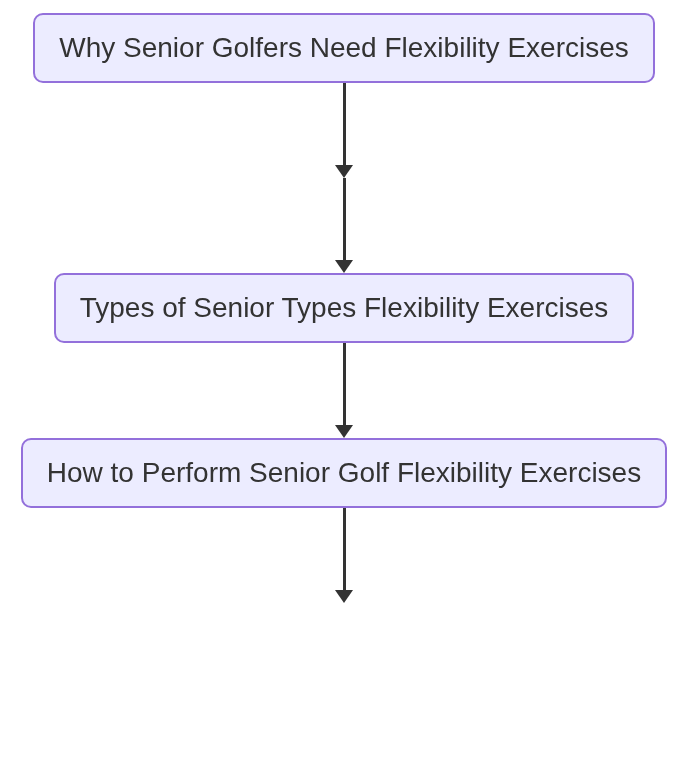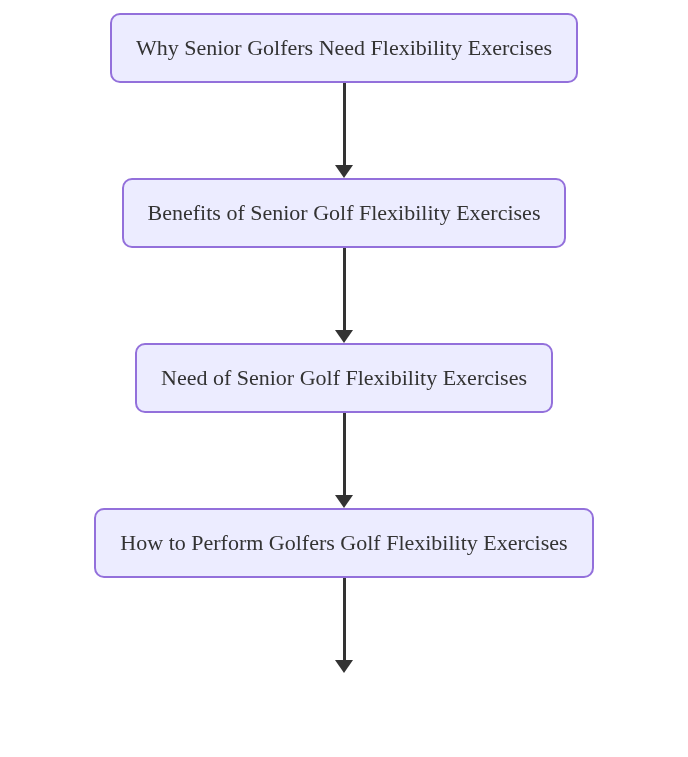--- a/index.html
+++ b/index.html
@@ -31,24 +31,23 @@
     align-items: center;
     justify-content: center;
     padding: 0 24px;
     background: var(--node-fill);
     border: 2px solid var(--node-border);
     border-radius: 10px;
     white-space: nowrap;
     flex: 0 0 auto;
   }
   .node-label {
-    font-size: 22px;
+    font-size: 28px;
     color: var(--text-color);
     line-height: 1;
-    font-family: Liberation Serif, serif;
   }
   .edge {
     height: 95px;
     flex: 0 0 auto;
     display: flex;
     flex-direction: column;
     align-items: center;
   }
   .edge-line {
     width: 3px;
@@ -70,40 +69,37 @@
 
   <div class="node">
     <span class="node-label">Why Senior Golfers Need Flexibility Exercises</span>
   </div>
 
   <div class="edge">
     <div class="edge-line"></div>
     <div class="edge-head"></div>
   </div>
 
+
+  <div class="edge">
+    <div class="edge-line"></div>
+    <div class="edge-head"></div>
+  </div>
+
   <div class="node">
-    <span class="node-label">Benefits of Senior Golf Flexibility Exercises</span>
+    <span class="node-label">Types of Senior Types Flexibility Exercises</span>
   </div>
 
   <div class="edge">
     <div class="edge-line"></div>
     <div class="edge-head"></div>
   </div>
 
   <div class="node">
-    <span class="node-label">Need of Senior Golf Flexibility Exercises</span>
-  </div>
-
-  <div class="edge">
-    <div class="edge-line"></div>
-    <div class="edge-head"></div>
-  </div>
-
-  <div class="node">
-    <span class="node-label">How to Perform Golfers Golf Flexibility Exercises</span>
+    <span class="node-label">How to Perform Senior Golf Flexibility Exercises</span>
   </div>
 
   <div class="edge">
     <div class="edge-line"></div>
     <div class="edge-head"></div>
   </div>
 
 
 </div>
 

